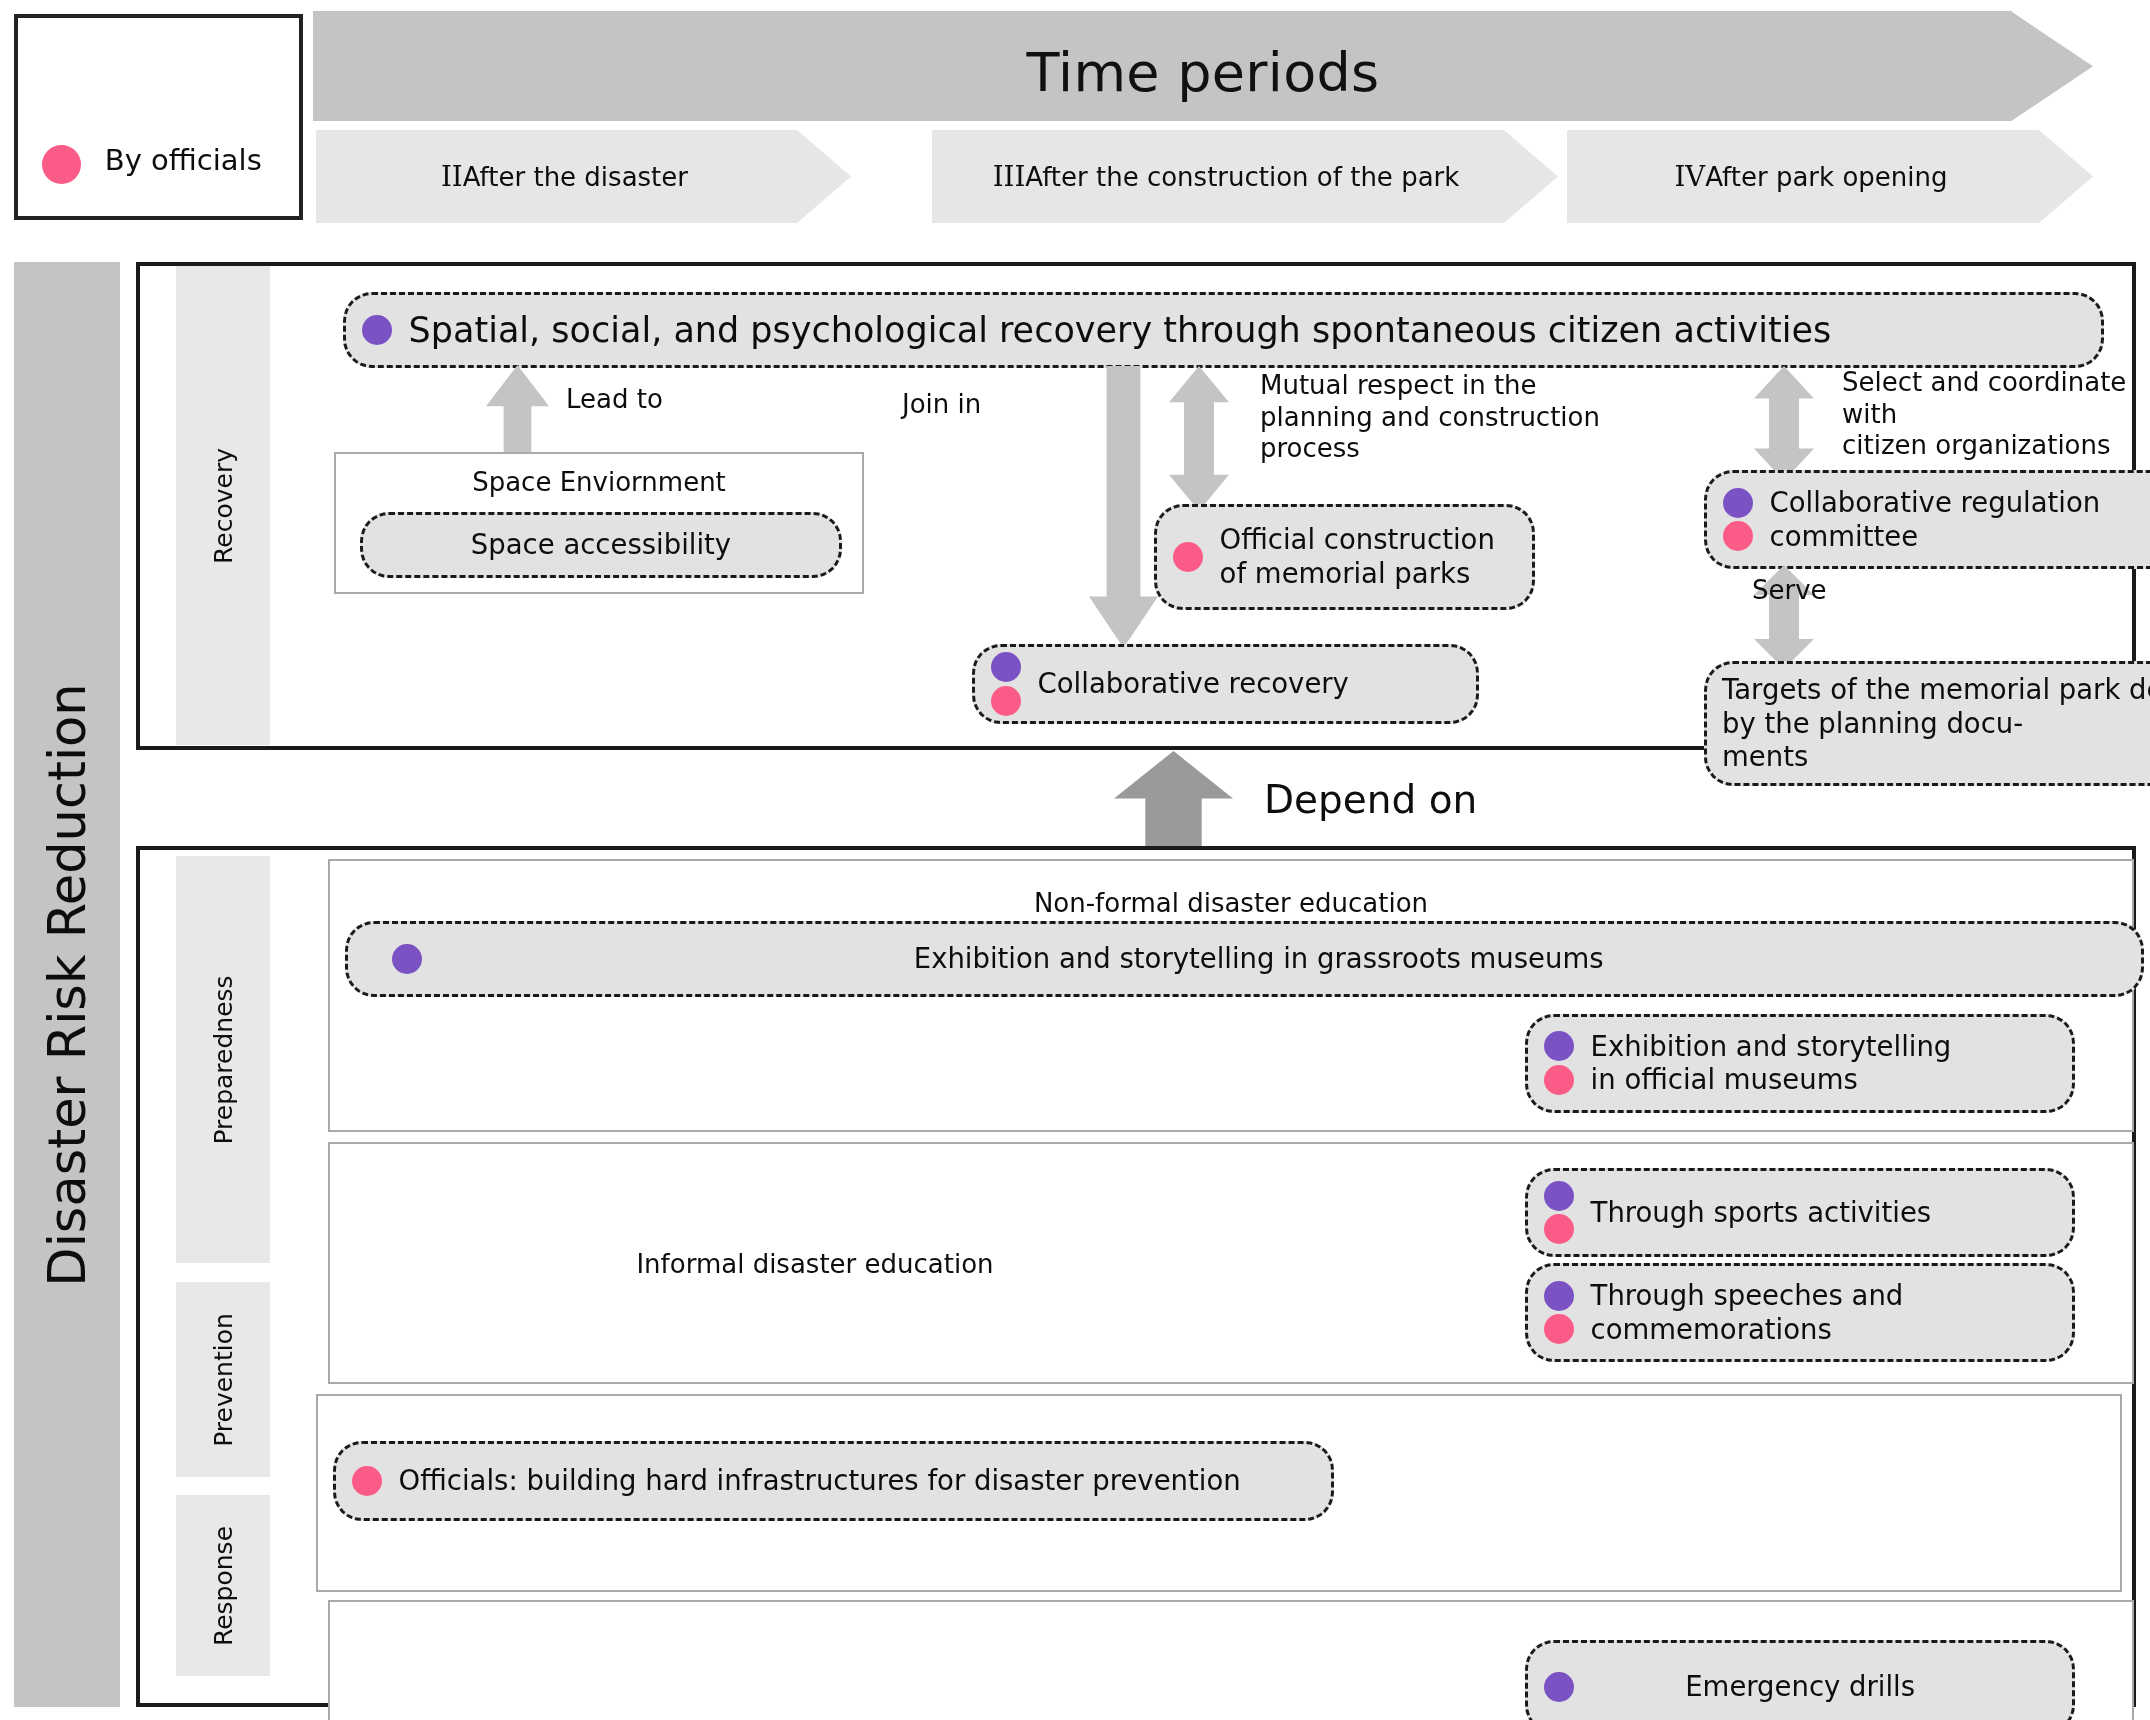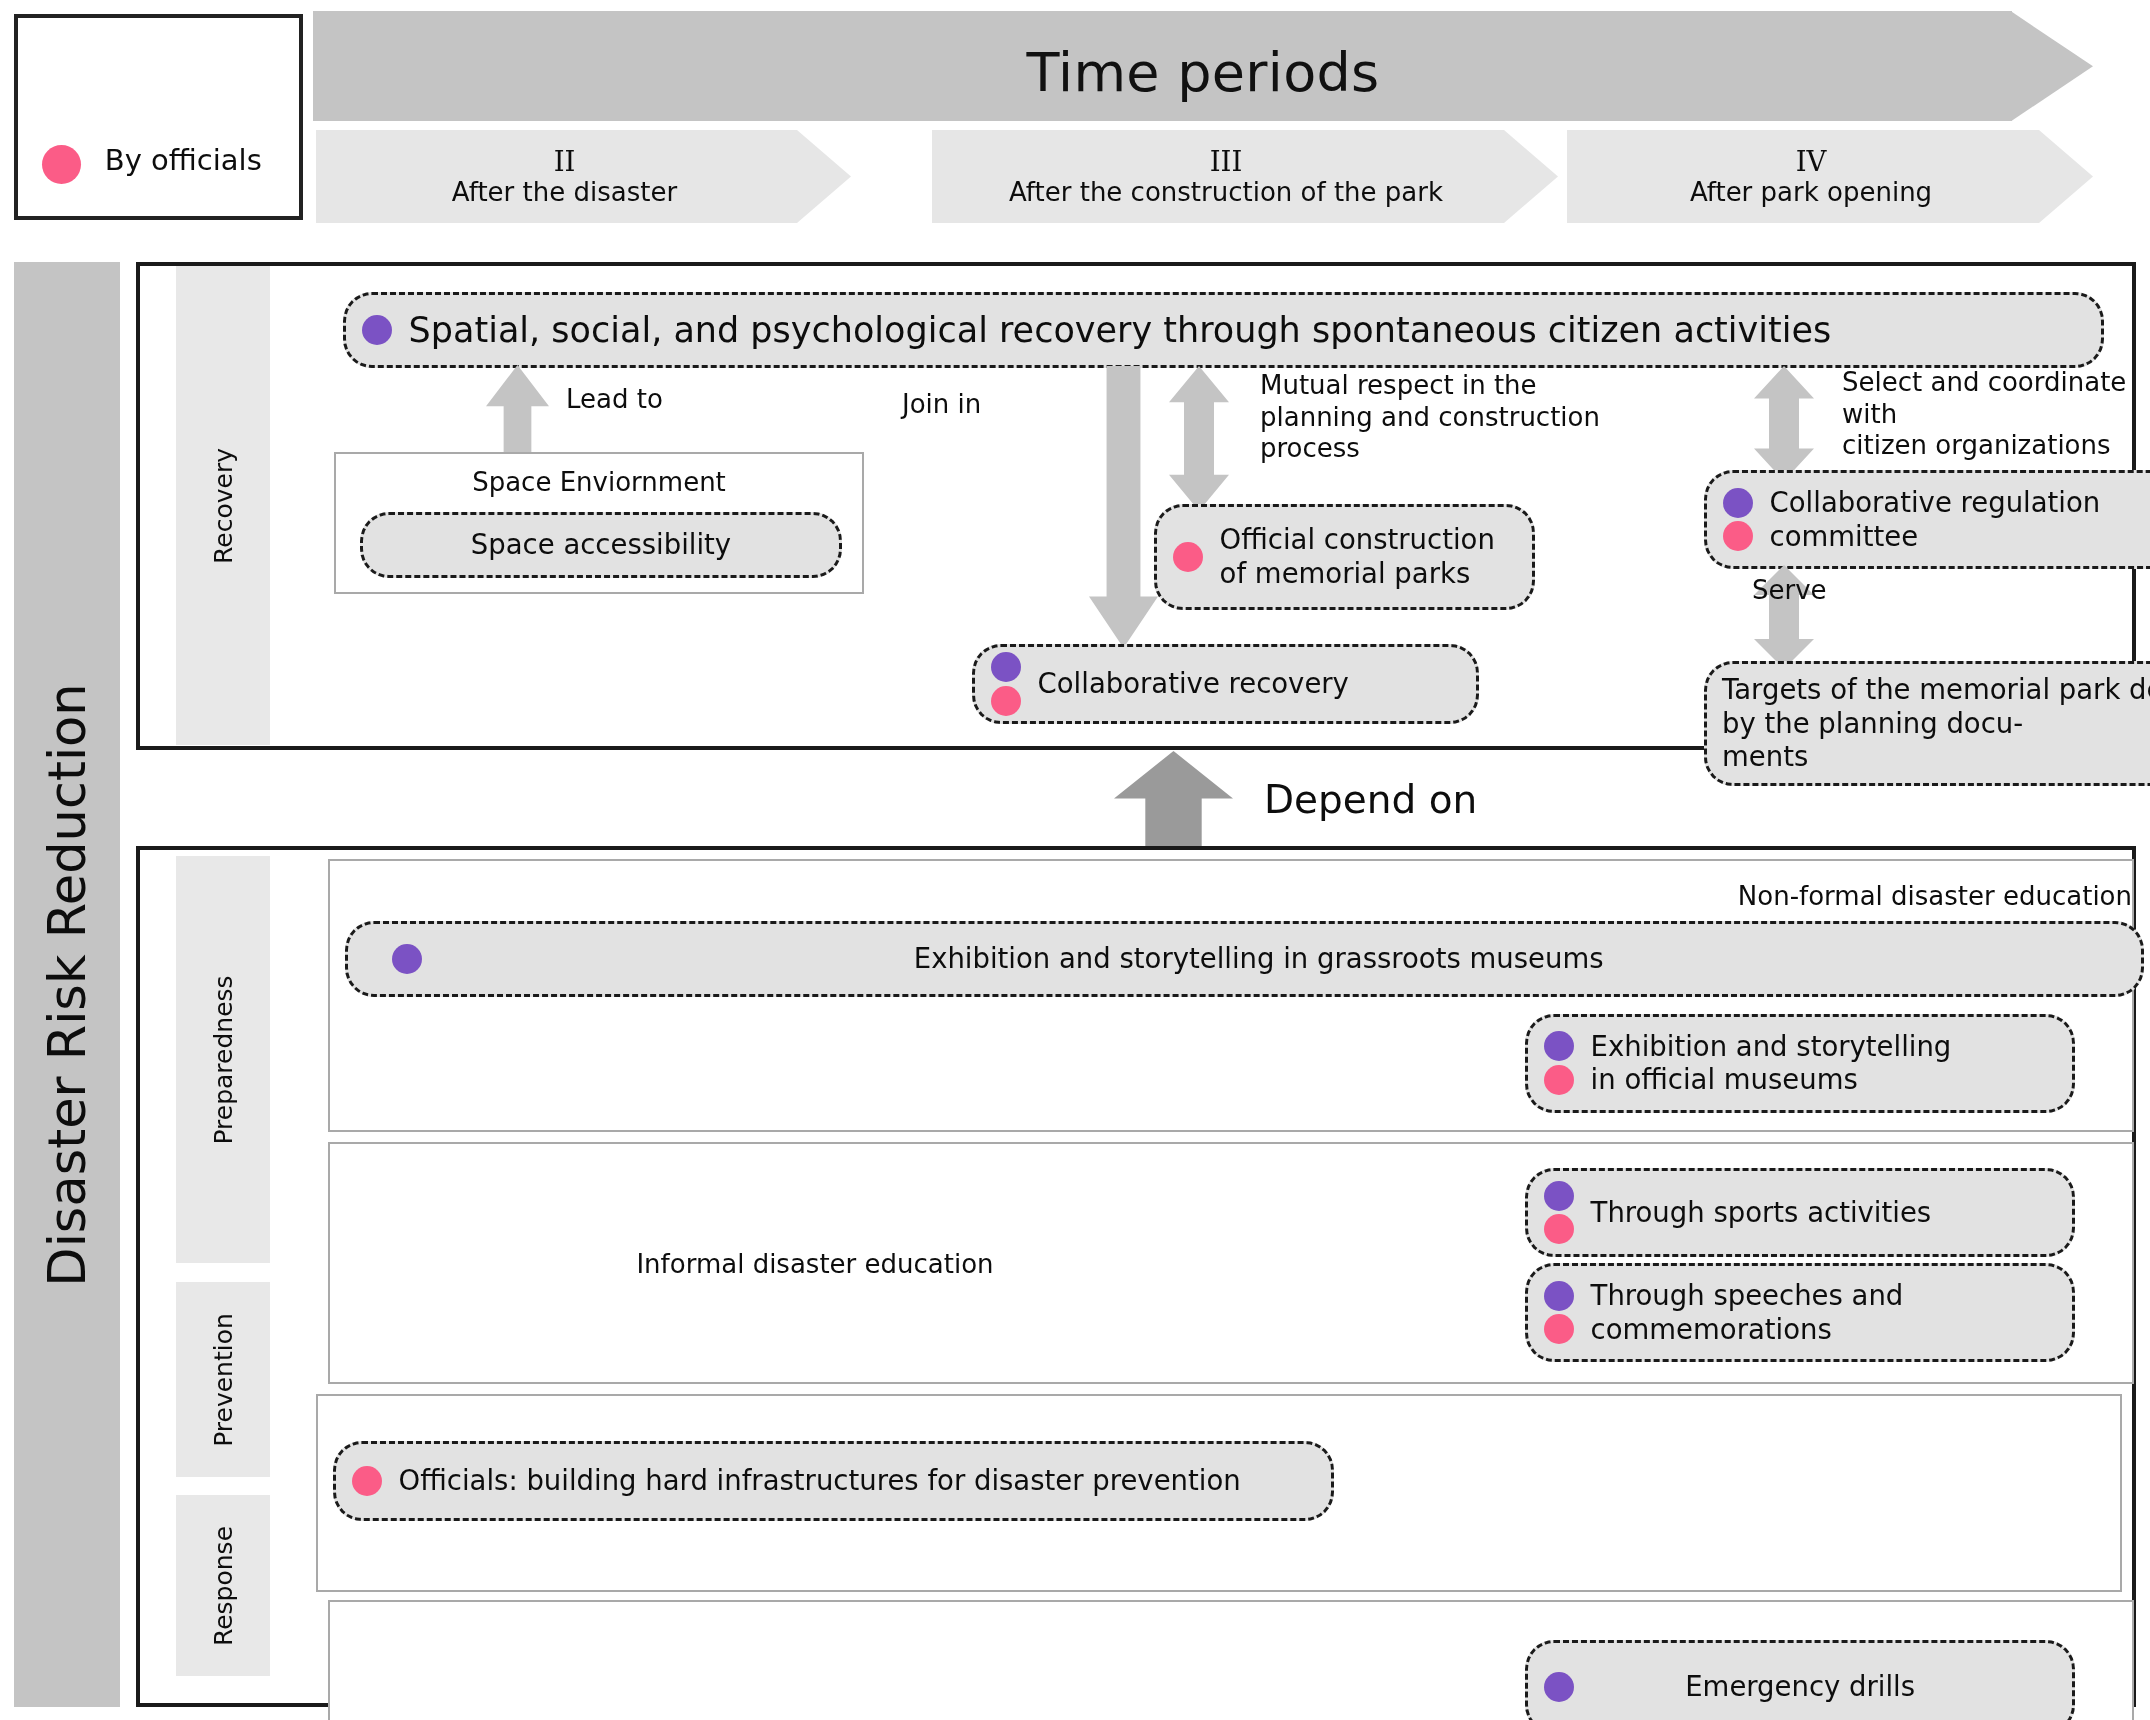--- a/index.html
+++ b/index.html
@@ -18,21 +18,21 @@
   .chev{position:absolute;inset:0;}
   .chev-body{position:absolute;left:0;top:0;bottom:0;right:81px;}
   .chev-head{position:absolute;right:0;top:0;width:82px;height:100%;
              clip-path:polygon(0 0,100% 50%,0 100%);}
   #tp-title{position:absolute;inset:0;display:flex;align-items:center;justify-content:center;
             font-size:54px;letter-spacing:0.3px;color:#111;margin-top:12px;}
 
   .period{position:absolute;top:130px;height:93px;}
   .period .chev-body{right:54px;}
   .period .chev-head{width:54px;}
-  .period-label{position:absolute;inset:0;display:flex;flex-direction:column;
+  .period-label{position:absolute;inset:0;display:flex;flex-direction:row;
                 align-items:center;justify-content:center;padding-right:38px;}
   .period-num{font-size:27.5px;font-family:"DejaVu Serif","Liberation Serif",serif;line-height:1.05;}
   .period-sub{font-size:26px;margin-top:2.5px;line-height:1.05;}
 
   
   #drr{left:13.8px;top:262px;width:106px;height:1445px;background:#c4c4c4;}
   #drr span{position:absolute;left:50%;top:50%;transform:translate(-50%,-50%) rotate(-90deg);
             white-space:nowrap;font-size:51px;}
 
   
@@ -219,21 +219,21 @@
     <span>Preparedness</span>
   </div>
   <div class="rowlabel" style="left:36px;top:432px;width:94px;height:195px;">
     <span>Prevention</span>
   </div>
   <div class="rowlabel" style="left:36px;top:645px;width:94px;height:181px;">
     <span>Response</span>
   </div>
 
   <div class="subpanel" style="left:188px;top:8.8px;width:1802px;height:269px;">
-    <div class="caption" style="left:0;top:20px;width:100%;text-align:right;">Non-formal disaster education</div>
+    <div class="caption" style="left:0;top:27px;width:100%;text-align:center;">Non-formal disaster education</div>
     <div class="node withdots" style="left:15px;top:60px;width:1765px;height:70px;padding-left:28px;">
       <span class="dots">
         <span class="dot" style="background:#7b52c4"></span>
       </span>
       <span class="label" style="text-align:center;margin-left:-46px;">Exhibition and storytelling in grassroots museums</span>
     </div>
     <div class="node withdots" style="left:1195px;top:153px;width:544px;height:93px;">
       <span class="dots">
         <span class="dot" style="background:#7b52c4"></span>
         <span class="dot" style="background:#fb5c87"></span>

